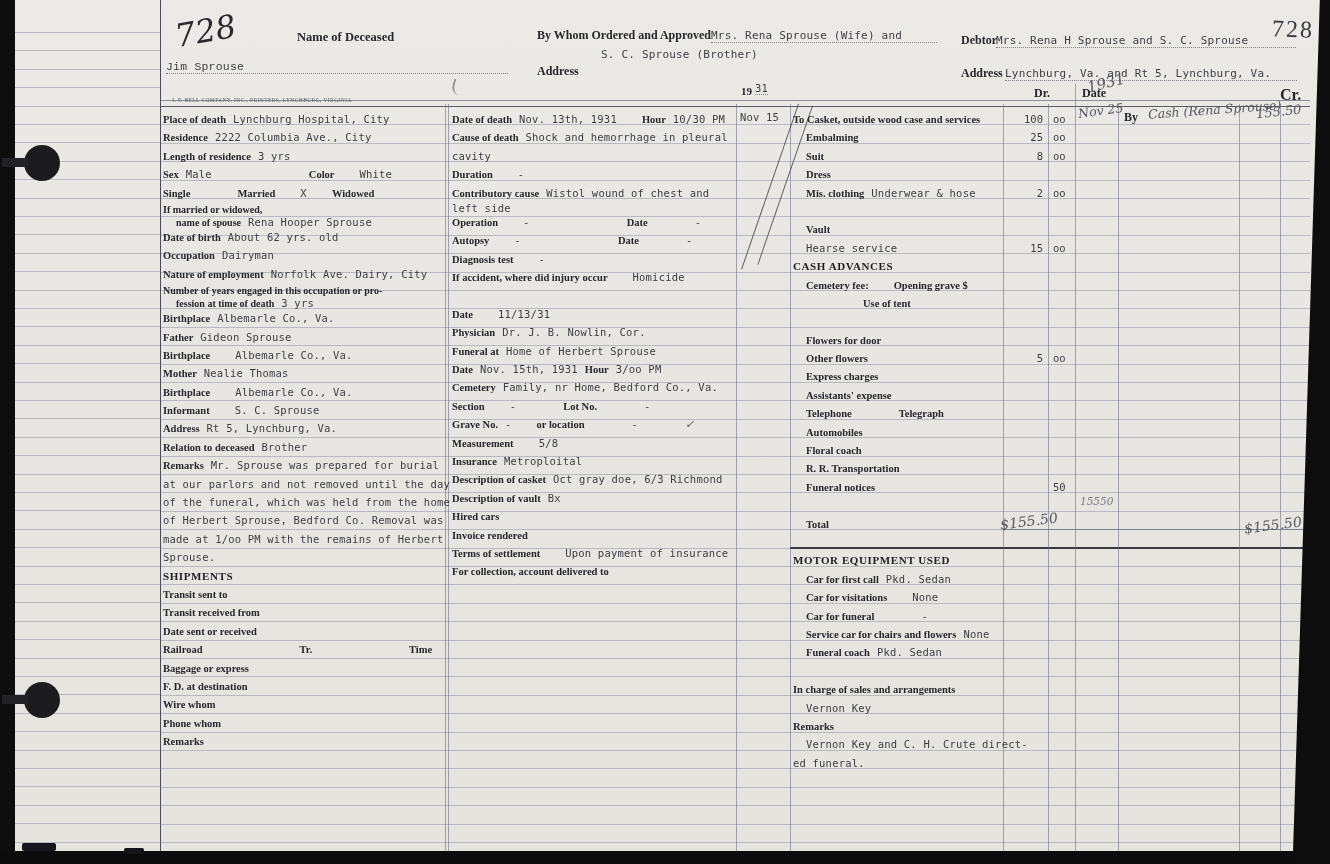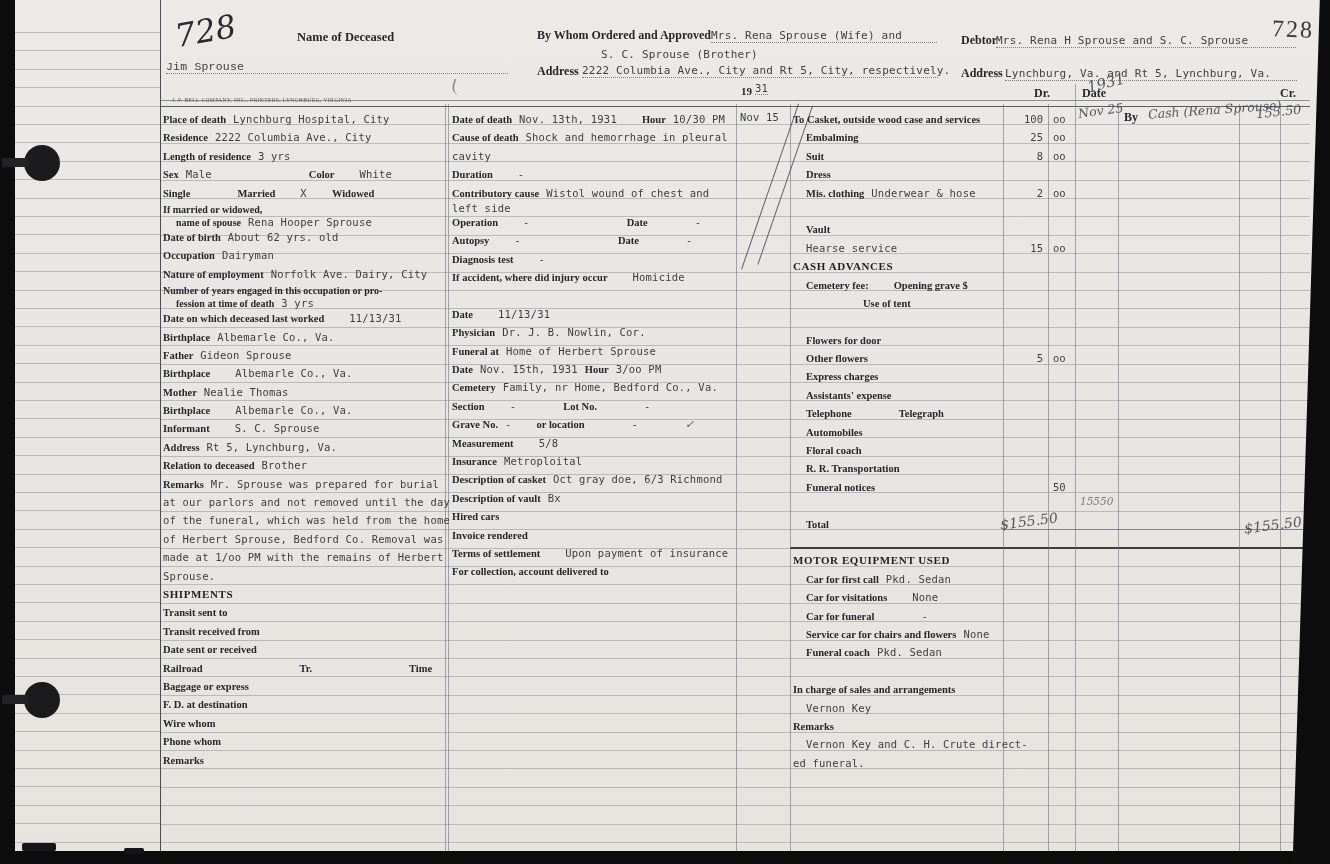--- a/index.html
+++ b/index.html
@@ -74,34 +74,33 @@
   <div class="vline" style="left:1280px;top:104px;height:748px;"></div>
 
   <div class="abs hand" style="left:175px;top:12px;font-size:32px;transform:rotate(-10deg);color:#2a2a2e;">728</div>
   <div class="abs lbl" style="left:297px;top:30px;font-size:12.5px;">Name of Deceased</div>
   <div class="abs typed dotted" style="left:166px;top:60px;font-size:11.5px;width:342px;font-family:Liberation Mono, monospace;">Jim Sprouse</div>
 
   <div class="abs lbl" style="left:537px;top:28px;font-size:12px;">By Whom Ordered and Approved</div>
   <div class="abs typed dotted" style="left:711px;top:29px;font-size:11px;width:226px;">Mrs. Rena Sprouse (Wife) and</div>
   <div class="abs typed" style="left:601px;top:48px;font-size:11px;text-align:right;">S. C. Sprouse (Brother)</div>
   <div class="abs lbl" style="left:537px;top:64px;font-size:12px;">Address</div>
-  <div class="abs typed dotted" style="left:582px;top:64px;font-size:11px;width:356px;">2222 Columbia Ave., City and Rt 5, City, respectively.</div>
   <span class="abs lbl" style="left:741px;top:85px;font-size:11px;">19</span>
   <span class="abs typed dotted" style="left:755px;top:82px;font-size:10.5px;">31</span>
 
   <div class="abs lbl" style="left:961px;top:33px;font-size:12px;">Debtor</div>
   <div class="abs typed dotted" style="left:996px;top:34px;font-size:11px;width:300px;">Mrs. Rena H Sprouse and S. C. Sprouse</div>
   <div class="abs lbl" style="left:961px;top:66px;font-size:12px;">Address</div>
   <div class="abs typed dotted" style="left:1005px;top:67px;font-size:11px;width:292px;">Lynchburg, Va. and Rt 5, Lynchburg, Va.</div>
   <div class="abs" style="left:1272px;top:16px;font-family:'Liberation Serif',serif;font-size:24px;letter-spacing:2px;color:#3a3b40;transform:rotate(2deg);">728</div>
 
   <div class="abs lbl" style="left:1034px;top:86px;font-size:12px;">Dr.</div>
   <div class="abs lbl" style="left:1082px;top:86px;font-size:12px;">Date</div>
   <div class="abs hand" style="left:1087px;top:74px;font-size:15px;transform:rotate(-14deg);">1931</div>
-  <div class="abs lbl" style="left:1280px;top:86px;font-size:12px;">Cr.</div>
+  <div class="abs lbl" style="left:1280px;top:86px;font-size:16px;">Cr.</div>
 
   <div class="printer" style="left:172px;top:97px;">J. P. BELL COMPANY, INC., PRINTERS, LYNCHBURG, VIRGINIA</div>
   <div class="curl" style="left:452px;top:80px;"></div>
 
   <div class="col" style="left:163px;top:109px;width:280px;">
       <div class="frow">
         <div class="cell-label"><span class="pt-l">Place of death</span><span class="pt-v">Lynchburg Hospital, City</span></div>
       </div>
       <div class="frow">
         <div class="cell-label"><span class="pt-l">Residence</span><span class="pt-v">2222 Columbia Ave., City</span></div>
@@ -128,23 +127,20 @@
         <div class="cell-label"><span class="pt-l">Occupation</span><span class="pt-v">Dairyman</span></div>
       </div>
       <div class="frow">
         <div class="cell-label"><span class="pt-l">Nature of employment</span><span class="pt-v">Norfolk Ave. Dairy, City</span></div>
       </div>
       <div class="frow tight">
         <div class="cell-label"><span class="pt-l">Number of years engaged in this occupation or pro-</span></div>
       </div>
       <div class="frow tight ind1">
         <div class="cell-label"><span class="pt-l">fession at time of death</span><span class="pt-v">3 yrs</span></div>
-      </div>
-      <div class="frow">
-        <div class="cell-label"><span class="pt-l">Date on which deceased last worked</span><span class="pt-v pt-g2">11/13/31</span></div>
       </div>
       <div class="frow">
         <div class="cell-label"><span class="pt-l">Birthplace</span><span class="pt-v">Albemarle Co., Va.</span></div>
       </div>
       <div class="frow">
         <div class="cell-label"><span class="pt-l">Father</span><span class="pt-v">Gideon Sprouse</span></div>
       </div>
       <div class="frow">
         <div class="cell-label"><span class="pt-l">Birthplace</span><span class="pt-v pt-g2">Albemarle Co., Va.</span></div>
       </div>

